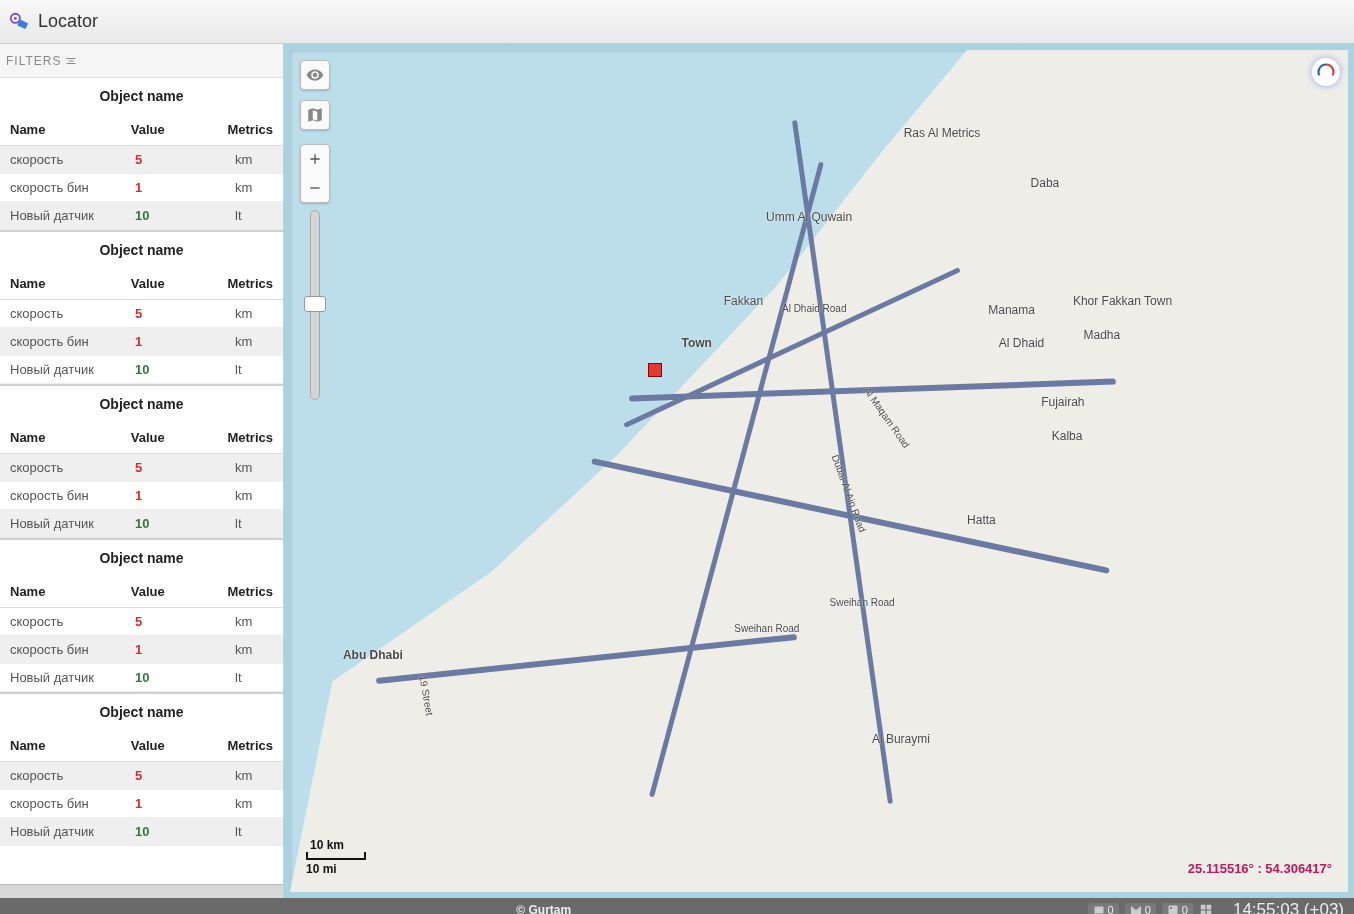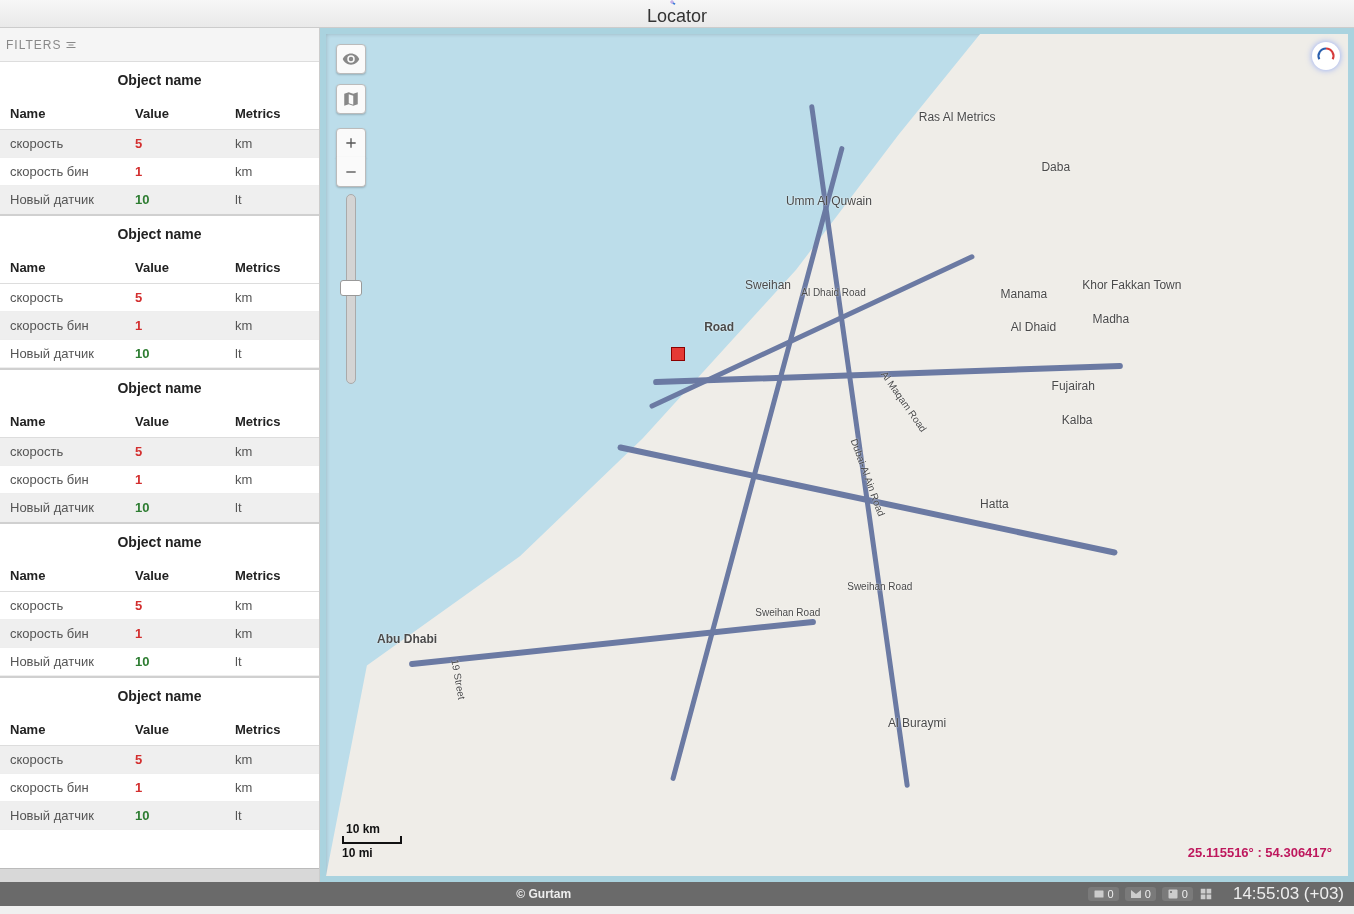--- a/index.html
+++ b/index.html
@@ -1,27 +1,27 @@
 <!DOCTYPE html>
 <html><head>
 <meta charset="utf-8">
 <style>
 * { margin: 0; padding: 0; box-sizing: border-box; font-family: -apple-system, BlinkMacSystemFont, "Segoe UI", Helvetica, Arial, sans-serif; }
 html, body { width: 100%; height: 100%; overflow: hidden; background: #f0f0f0; }
 
 
-.header { height: 28px; background: linear-gradient(#f7f7f7, #e9e9e9); border-bottom: 1px solid #ccc; display: flex; align-items: center; padding: 0 8px; flex-direction: column; }
+.header { height: 44px; background: linear-gradient(#f7f7f7, #e9e9e9); border-bottom: 1px solid #ccc; display: flex; align-items: center; padding: 0 8px; }
 .header .logo { width: 22px; height: 22px; margin-right: 8px; }
 .header .title { font-size: 18px; color: #333; font-weight: 400; }
 
 
 .main { display: flex; height: calc(100% - 36px - 24px); }
 
 
-.sidebar { width: 320px; background: #fff; border-right: 1px solid #ccc; display: flex; flex-direction: column; overflow: hidden; }
+.sidebar { width: 284px; background: #fff; border-right: 1px solid #ccc; display: flex; flex-direction: column; overflow: hidden; }
 .sidebar-top { display: flex; align-items: center; height: 34px; border-bottom: 1px solid #ddd; background: #f5f5f5; padding: 0 6px; gap: 6px; }
 .filters-label { font-size: 12px; color: #888; letter-spacing: 1px; display: flex; align-items: center; gap: 4px; }
 .search-box { flex: 1; display: flex; align-items: center; border: 1px solid #ccc; border-radius: 3px; background: #fff; height: 24px; padding: 0 6px; }
 .search-box input { border: none; outline: none; width: 100%; font-size: 13px; background: transparent; }
 .search-box svg { width: 14px; height: 14px; fill: #888; margin-right: 4px; }
 
 .groups { overflow-y: auto; flex: 1; }
 .group-title { text-align: center; font-weight: 700; font-size: 14px; color: #222; padding: 10px 0; border-top: 2px solid #d0d0d0; background: #fff; }
 .group-title:first-child { border-top: none; }
 .thead { display: flex; align-items: center; height: 32px; border-bottom: 1px solid #ddd; background: #fff; }
@@ -215,27 +215,27 @@
       <div class="road r1"></div>
       <div class="road r2"></div>
       <div class="road r3"></div>
       <div class="road r4"></div>
       <div class="road r5"></div>
       <div class="road r6"></div>
       <div id="cities">
           <div class="city" style="left: 58%; top: 9%;">Ras Al Metrics</div>
           <div class="city" style="left: 70%; top: 15%;">Daba</div>
           <div class="city" style="left: 45%; top: 19%;">Umm Al Quwain</div>
-          <div class="city" style="left: 41%; top: 29%;">Sweihan</div>
+          <div class="city" style="left: 41%; top: 29%;">Fakkan</div>
           <div class="city" style="left: 46.5%; top: 30%; font-size: 10px;">Al Dhaid Road</div>
           <div class="city" style="left: 66%; top: 30%;">Manama</div>
           <div class="city" style="left: 74%; top: 29%;">Khor Fakkan Town</div>
           <div class="city" style="left: 75%; top: 33%;">Madha</div>
           <div class="city" style="left: 67%; top: 34%;">Al Dhaid</div>
-          <div class="city" style="left: 37%; top: 34%; font-weight: 600;">Road</div>
+          <div class="city" style="left: 37%; top: 34%; font-weight: 600;">Town</div>
           <div class="city" style="left: 71%; top: 41%;">Fujairah</div>
           <div class="city" style="left: 72%; top: 45%;">Kalba</div>
           <div class="city" style="left: 64%; top: 55%;">Hatta</div>
           <div class="city" style="left: 42%; top: 68%; font-size: 10px;">Sweihan Road</div>
           <div class="city" style="left: 51%; top: 65%; font-size: 10px;">Sweihan Road</div>
           <div class="city" style="left: 49%; top: 52%; font-size: 10px; transform: rotate(70deg);">Dubai-Al Ain Road</div>
           <div class="city" style="left: 53%; top: 43%; font-size: 10px; transform: rotate(55deg);">Al Maqam Road</div>
           <div class="city" style="left: 5%; top: 71%; font-weight: 600;">Abu Dhabi</div>
           <div class="city" style="left: 11%; top: 76%; font-size: 10px; transform: rotate(80deg);">19 Street</div>
           <div class="city" style="left: 55%; top: 81%;">Al Buraymi</div>

